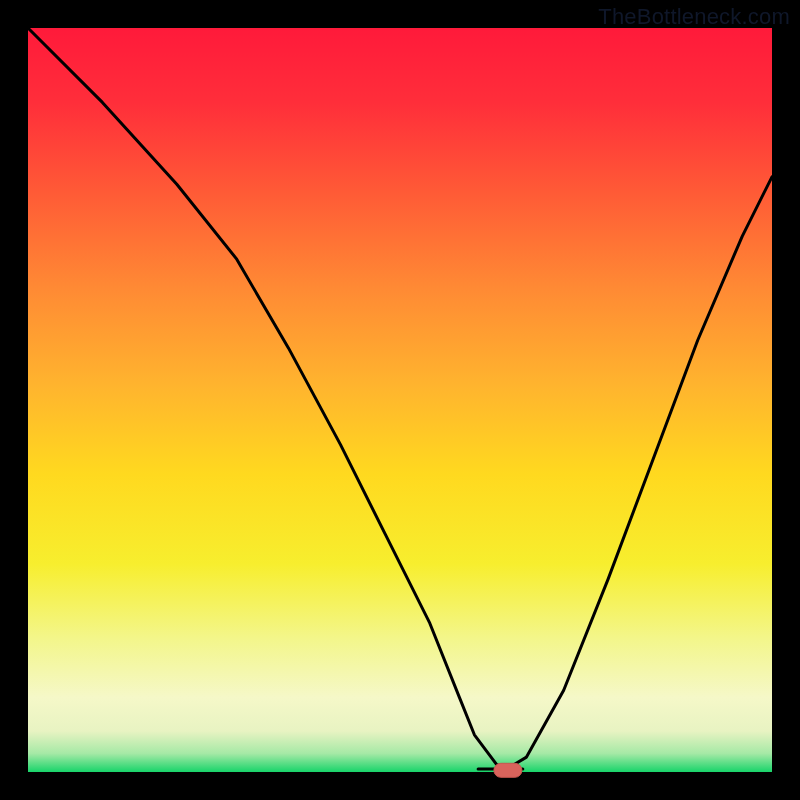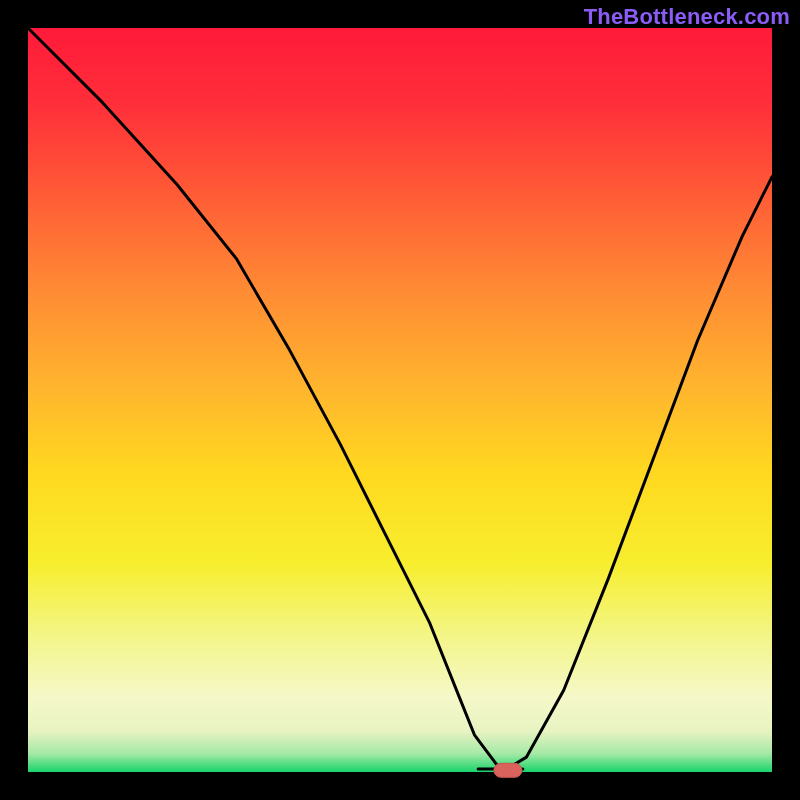--- a/index.html
+++ b/index.html
@@ -21,22 +21,22 @@
     top: 0;
     width: 800px;
     height: 800px;
     box-sizing: border-box;
   }
   .watermark {
     position: absolute;
     top: 4px;
     right: 10px;
     font-size: 22px;
-    font-weight: 700;
-    color: #8b5cf6;
+    font-weight: 400;
+    color: #0f172a;
     letter-spacing: 0.2px;
     font-family: Arial, Helvetica, sans-serif;
   }
   svg { display: block; }
 </style>
 </head>
 <body>
 
 <div class="container">
 

